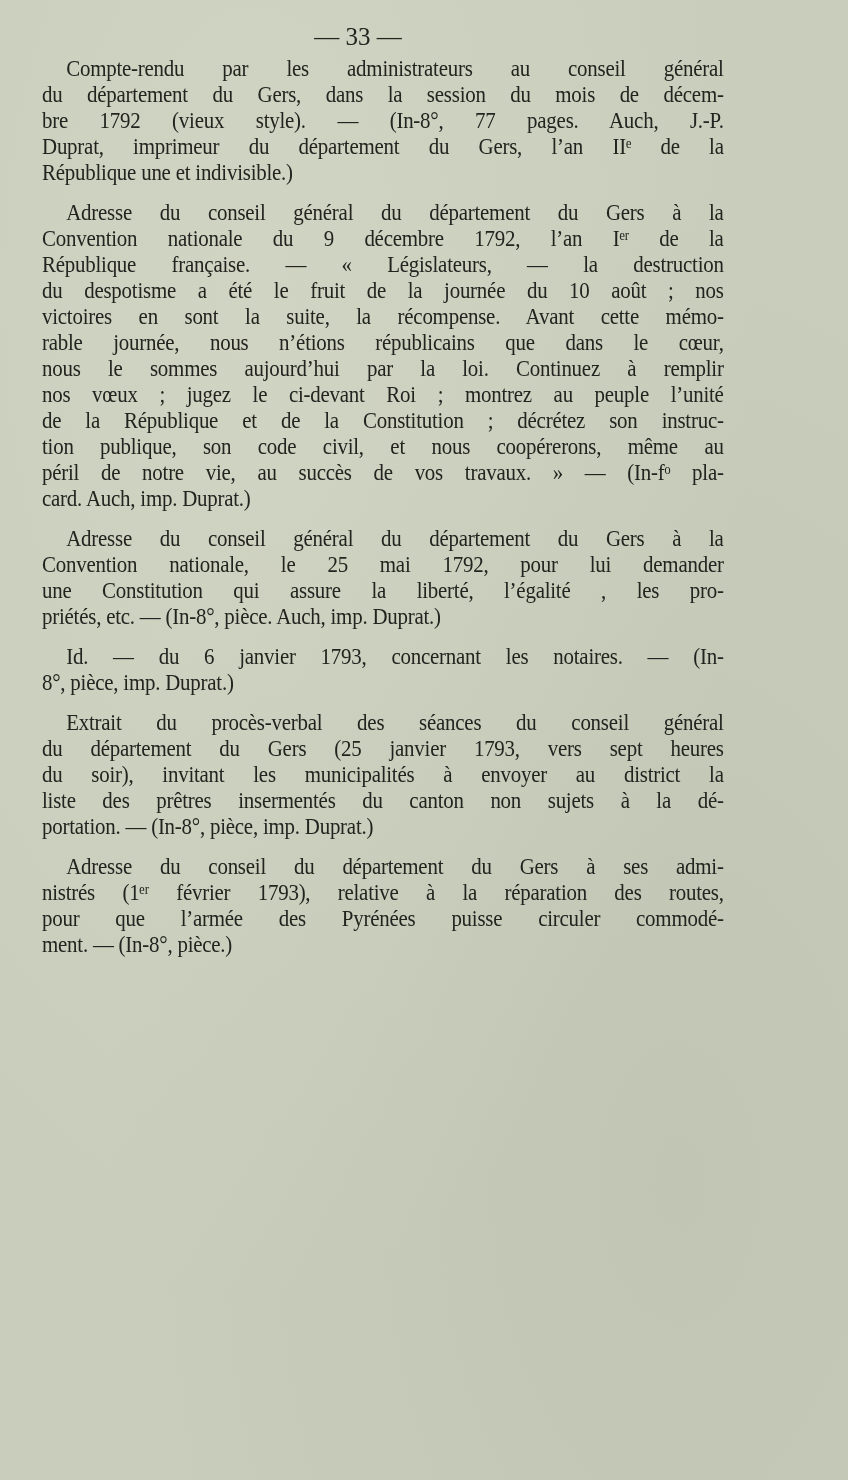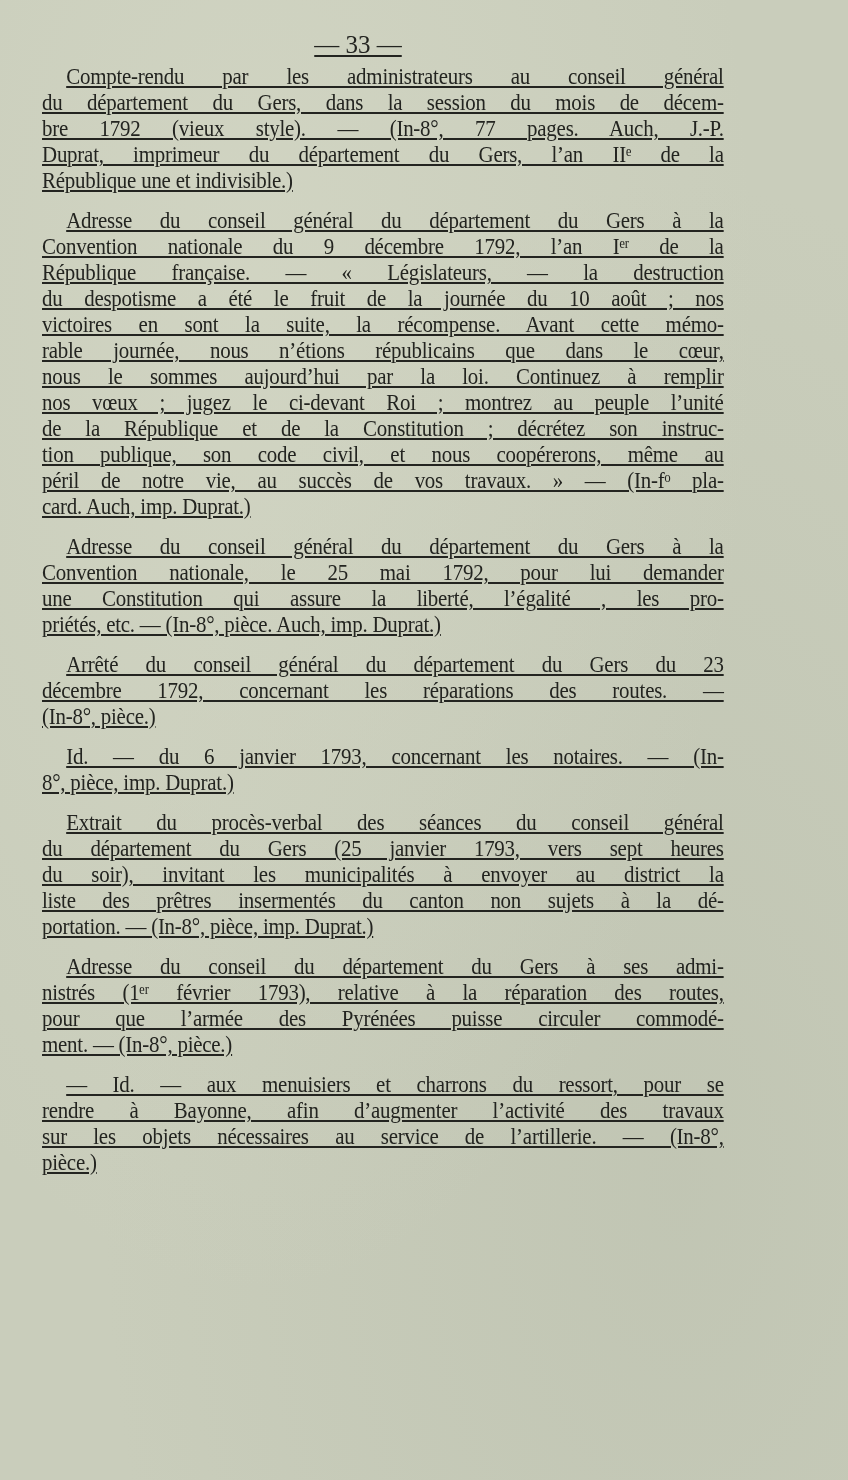--- a/index.html
+++ b/index.html
@@ -6,21 +6,21 @@
   body {
     width: 848px; height: 1480px; overflow: hidden;
     background: #c9cdbb;
     background-image:
       radial-gradient(ellipse at 30% 20%, rgba(215,218,200,0.55) 0%, rgba(215,218,200,0) 60%),
       radial-gradient(ellipse at 80% 80%, rgba(185,190,172,0.5) 0%, rgba(185,190,172,0) 60%);
     font-family: "Liberation Serif", "DejaVu Serif", serif;
     color: #232420;
     position: relative;
   }
-  .page { position: absolute; left: 42px; top: 30px; width: 682px; text-decoration: underline; }
+  .page { position: absolute; left: 42px; top: 22px; width: 682px; }
   .folio {
     text-align: center; font-size: 25px; line-height: 30px;
     margin-left: -50px; height: 34px;
   }
   .para { margin: 0 0 14px 0; }
   .line {
     display: block; font-size: 22.5px; line-height: 26px; height: 26px;
     white-space: nowrap; text-align: justify; text-align-last: justify;
     letter-spacing: -0.25px; transform: scaleX(0.93); transform-origin: left center;
     width: 733px;
@@ -55,41 +55,30 @@
         <span class="line">péril de notre vie, au succès de vos travaux. » — (In-fᵒ pla-</span>
         <span class="line last">card. Auch, imp. Duprat.)</span>
       </div>
       <div class="para">
         <span class="line first">Adresse du conseil général du département du Gers à la</span>
         <span class="line">Convention nationale, le 25 mai 1792, pour lui demander</span>
         <span class="line">une Constitution qui assure la liberté, l’égalité , les pro-</span>
         <span class="line last">priétés, etc. — (In-8°, pièce. Auch, imp. Duprat.)</span>
       </div>
       <div class="para">
-        <span class="line first">Arrêté du conseil général du département du Gers du 23</span>
-        <span class="line">décembre 1792, concernant les réparations des routes. —</span>
-        <span class="line last">(In-8°, pièce.)</span>
-      </div>
-      <div class="para">
         <span class="line first">Id. — du 6 janvier 1793, concernant les notaires. — (In-</span>
         <span class="line last">8°, pièce, imp. Duprat.)</span>
       </div>
       <div class="para">
         <span class="line first">Extrait du procès-verbal des séances du conseil général</span>
         <span class="line">du département du Gers (25 janvier 1793, vers sept heures</span>
         <span class="line">du soir), invitant les municipalités à envoyer au district la</span>
         <span class="line">liste des prêtres insermentés du canton non sujets à la dé-</span>
         <span class="line last">portation. — (In-8°, pièce, imp. Duprat.)</span>
       </div>
       <div class="para">
         <span class="line first">Adresse du conseil du département du Gers à ses admi-</span>
         <span class="line">nistrés (1ᵉʳ février 1793), relative à la réparation des routes,</span>
         <span class="line">pour que l’armée des Pyrénées puisse circuler commodé-</span>
         <span class="line last">ment. — (In-8°, pièce.)</span>
       </div>
-      <div class="para">
-        <span class="line first">— Id. — aux menuisiers et charrons du ressort, pour se</span>
-        <span class="line">rendre à Bayonne, afin d’augmenter l’activité des travaux</span>
-        <span class="line">sur les objets nécessaires au service de l’artillerie. — (In-8°,</span>
-        <span class="line last">pièce.)</span>
-      </div>
     </div>
 </div>
 
 </body></html>

